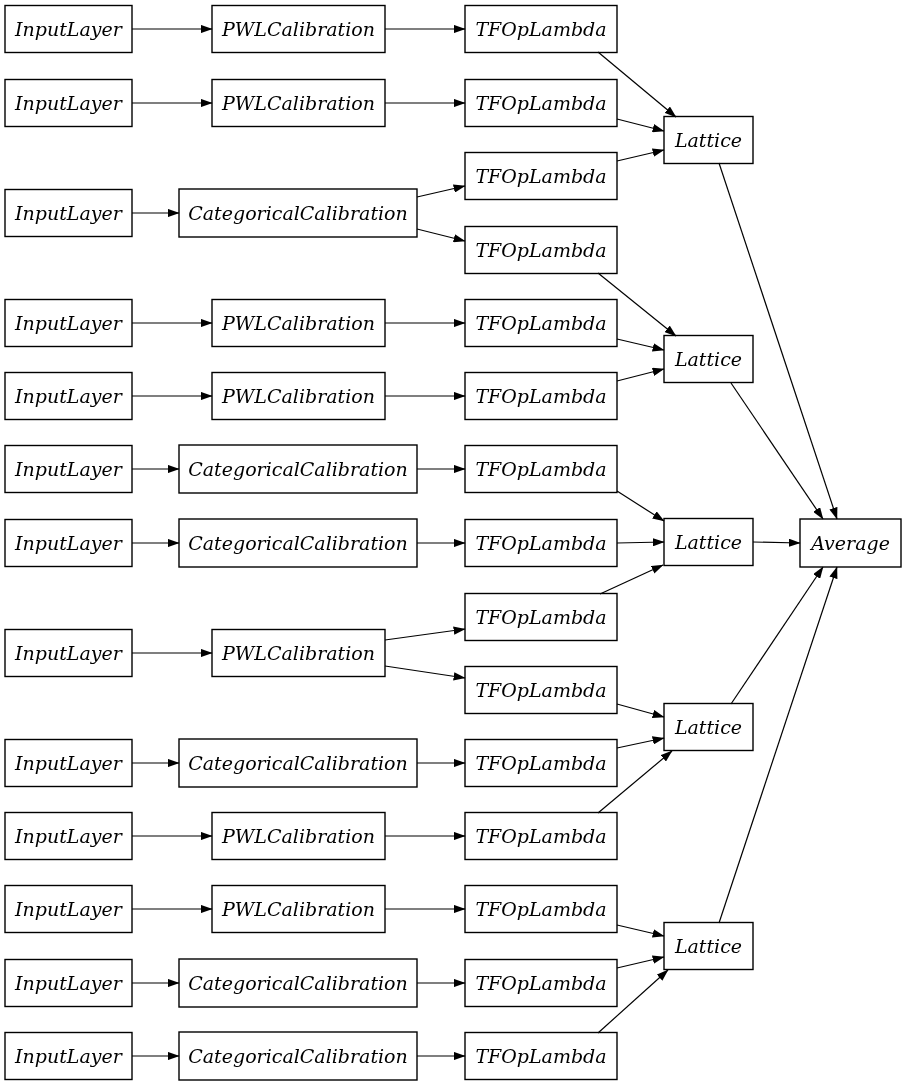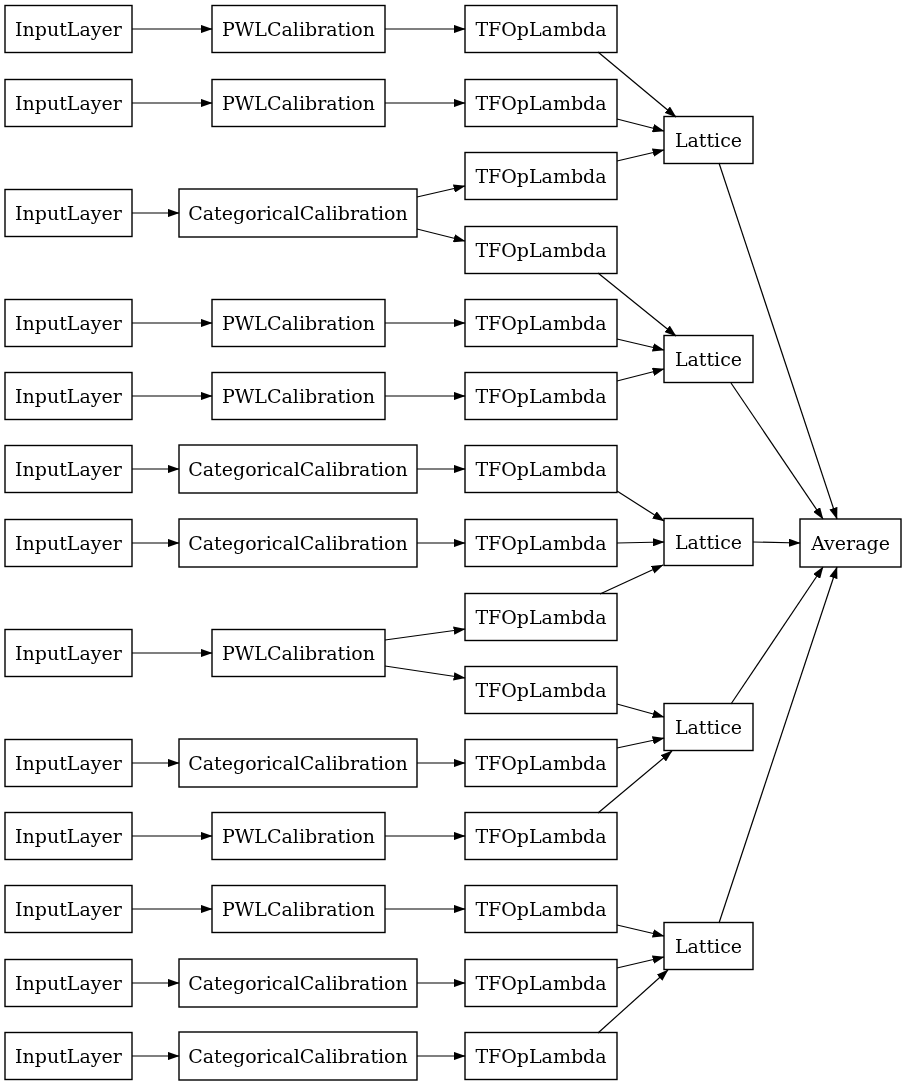--- a/index.html
+++ b/index.html
@@ -6,20 +6,21 @@
     margin: 0;
     padding: 0;
     background: #ffffff;
   }
   .canvas-wrap {
     position: relative;
     width: 728px;
     height: 1087px;
     background: #8b5cf6;
     font-family: "DejaVu Serif", "Liberation Serif", serif;
+    font-style: italic;
   }
   svg text {
     font-family: "DejaVu Serif", "Liberation Serif", serif;
   }
 </style>
 </head>
 <body>
 
 <div class="canvas-wrap">
   <svg id="graph" width="905" height="1087" viewBox="0 0 905 1087" xmlns="http://www.w3.org/2000/svg">

